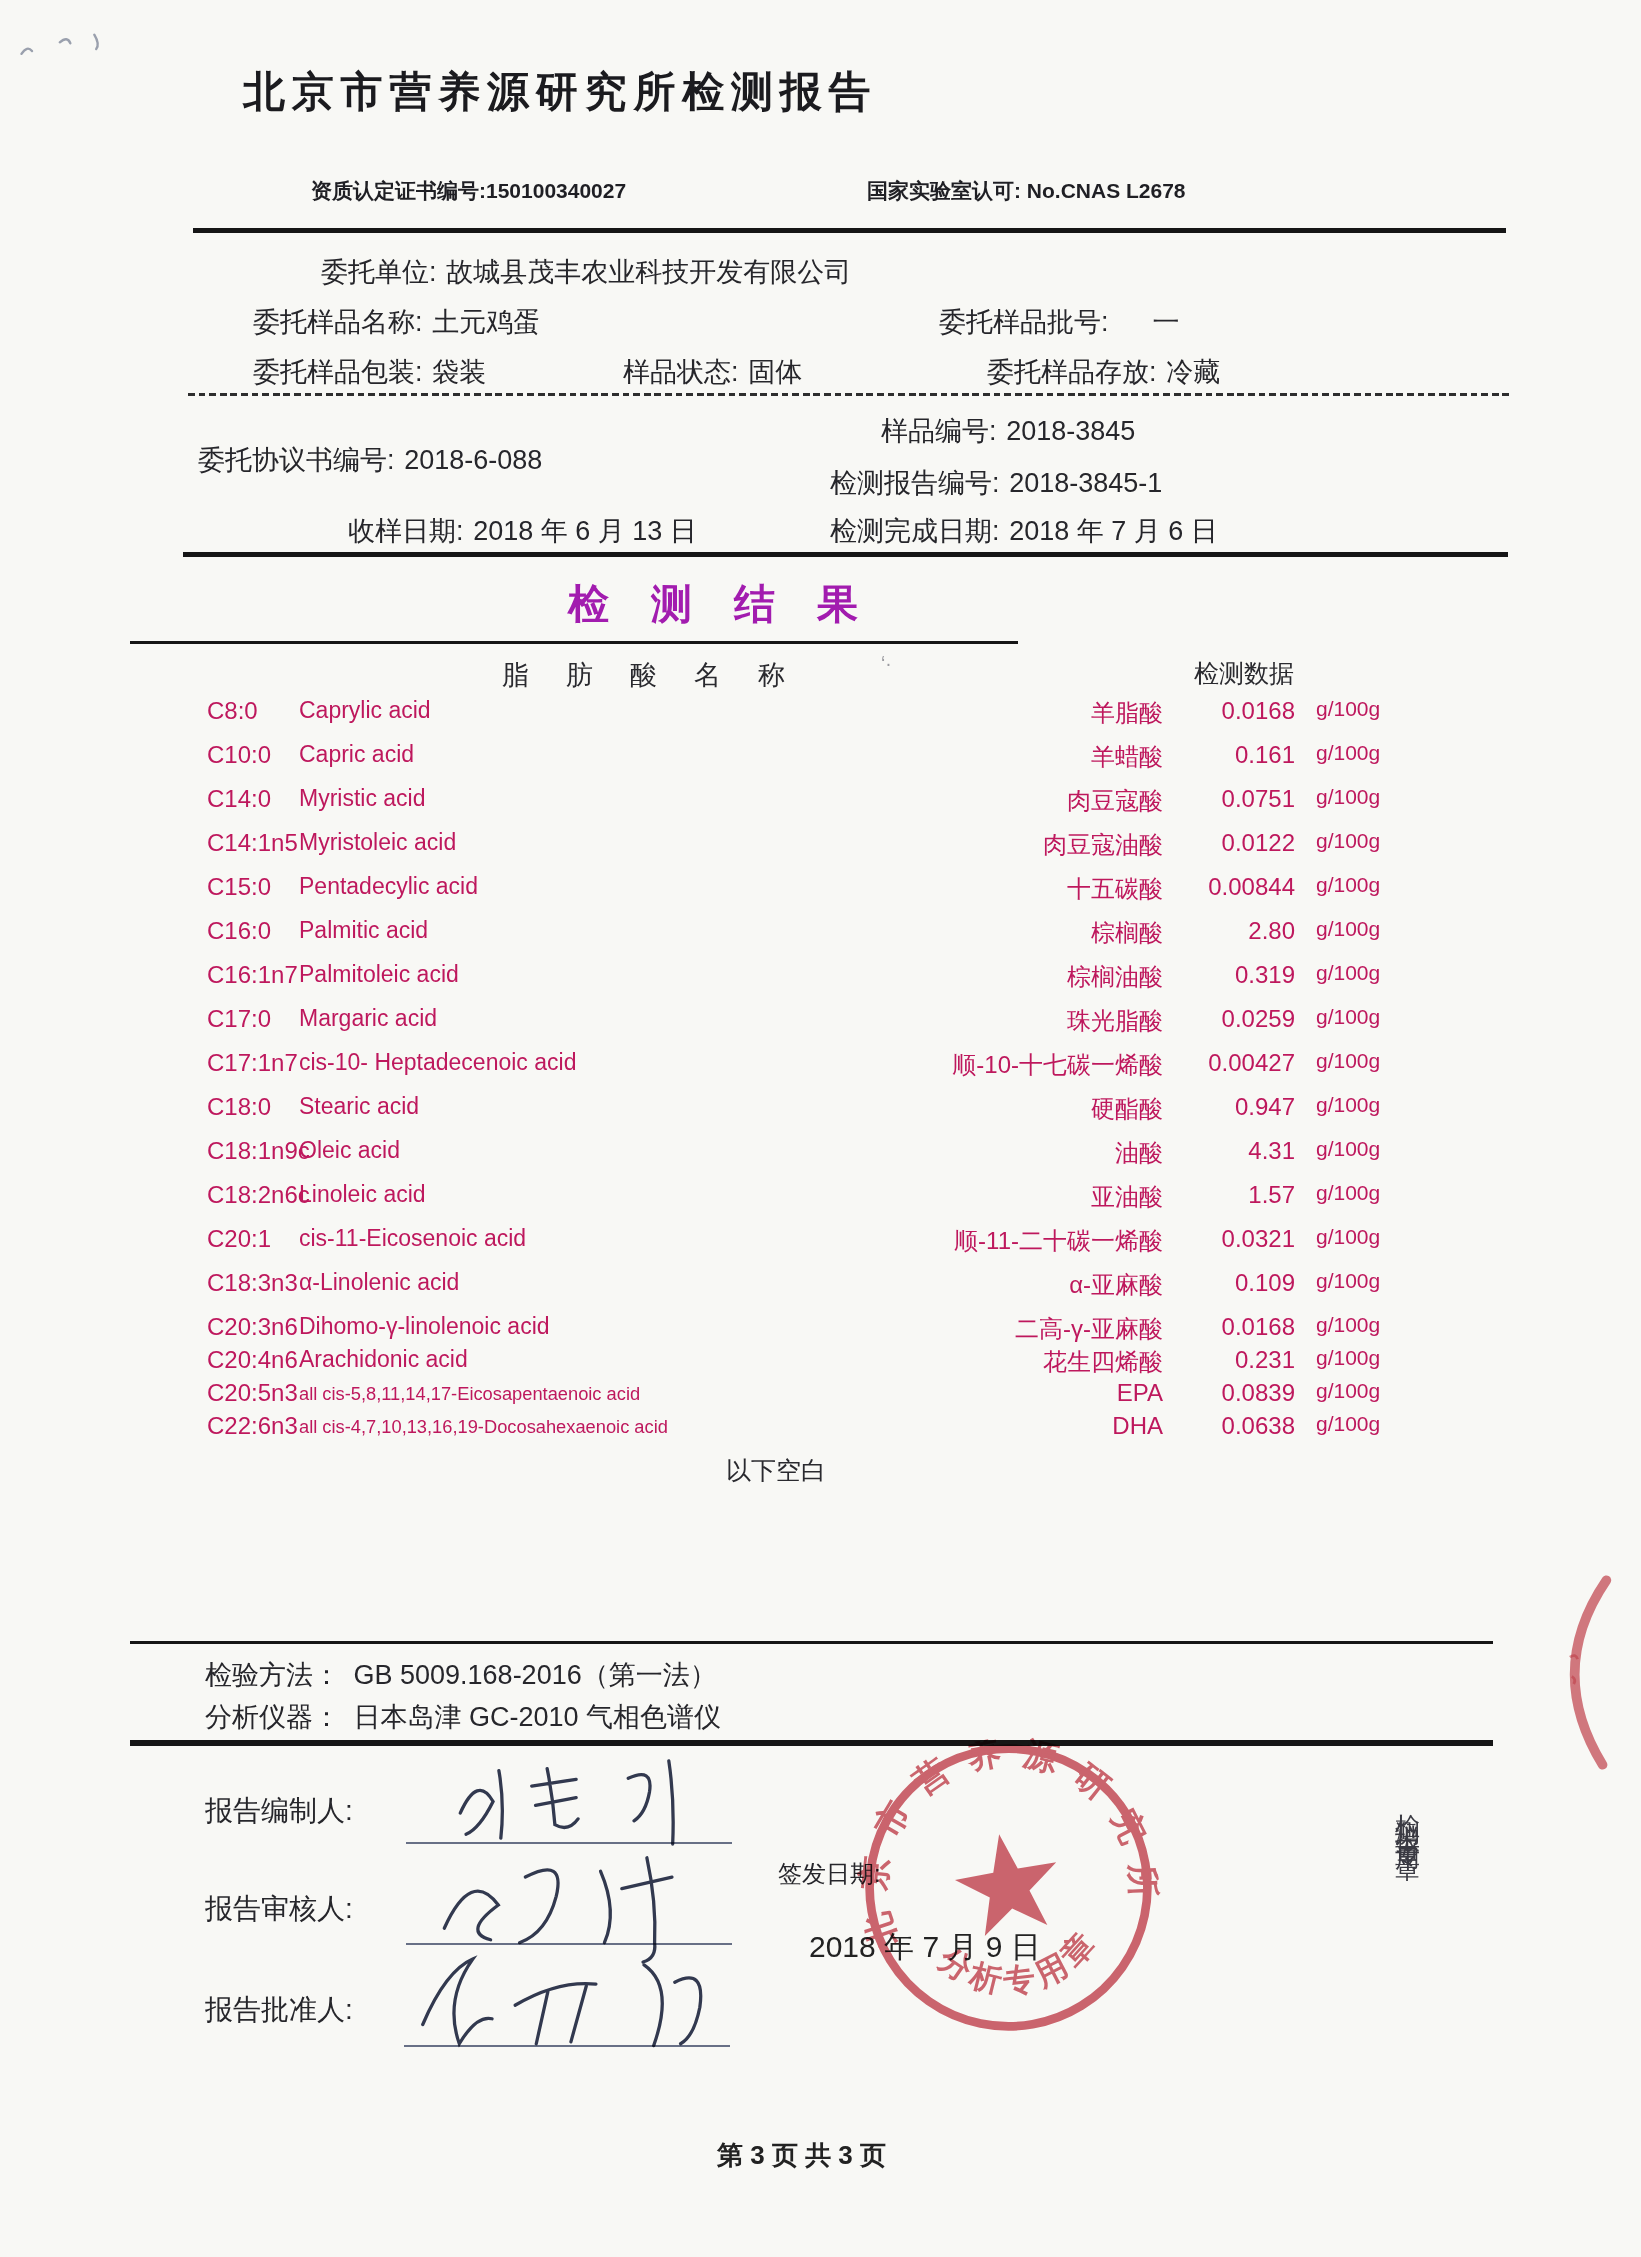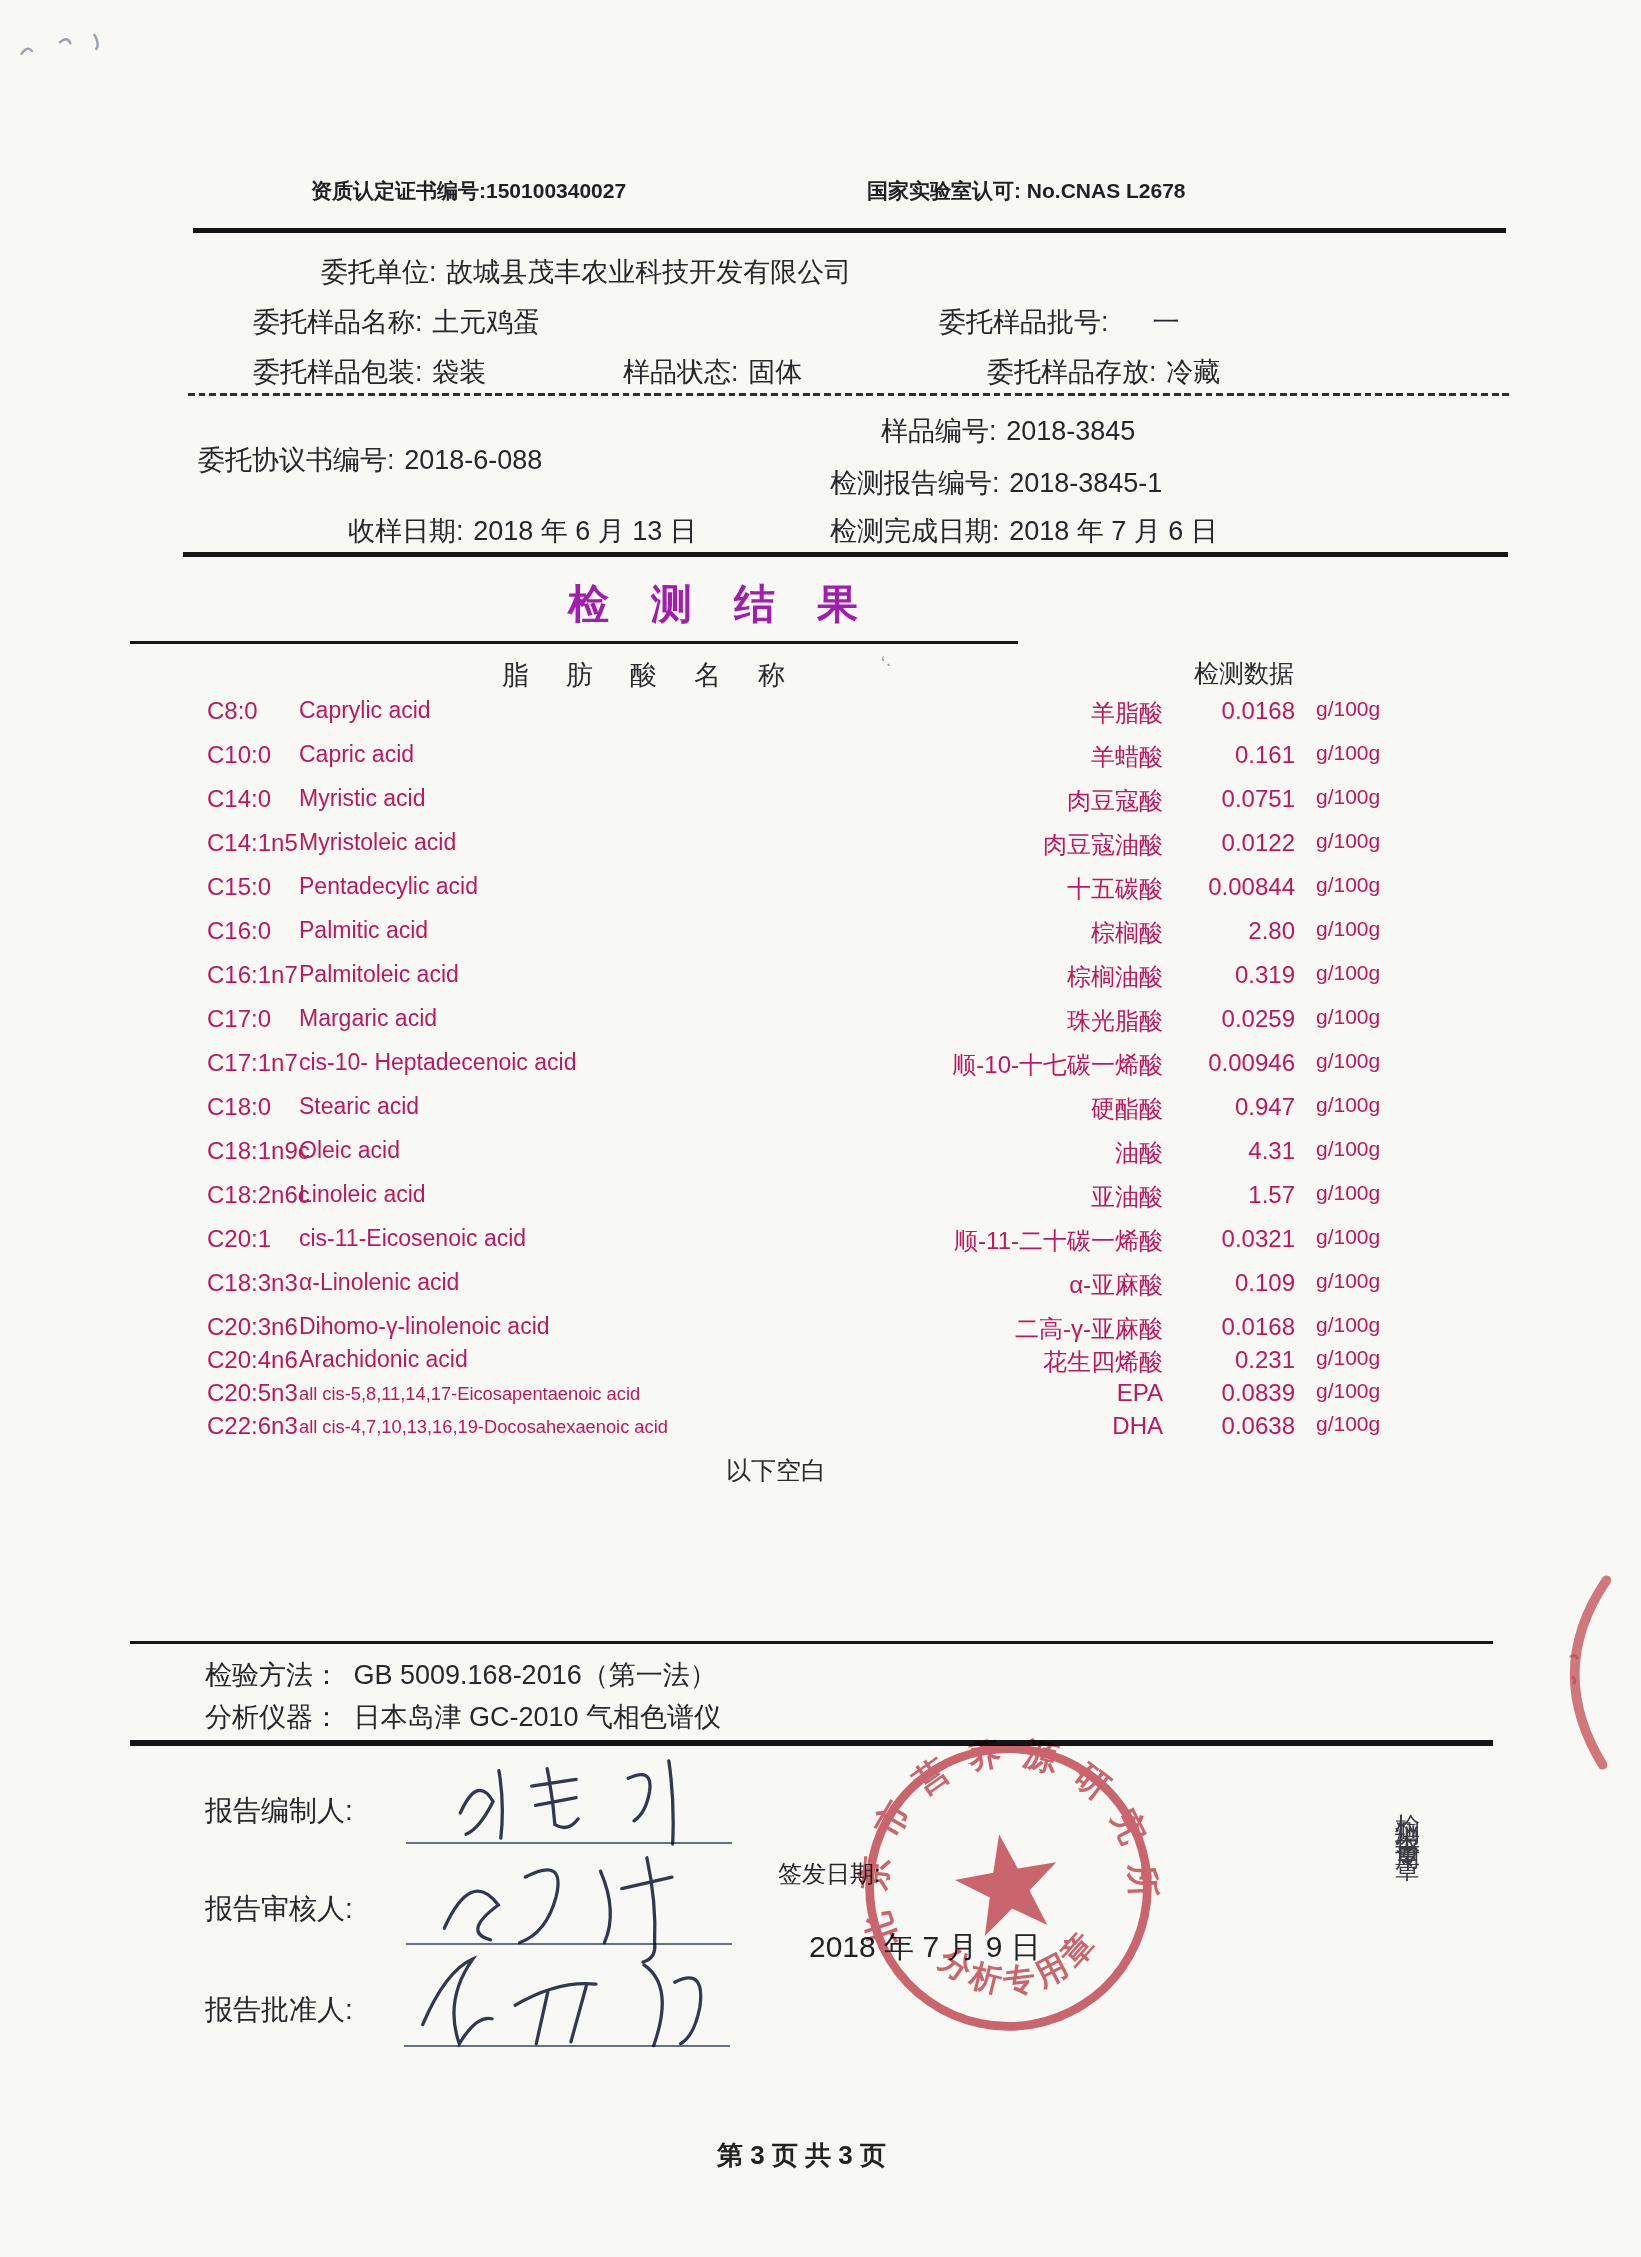--- a/index.html
+++ b/index.html
@@ -53,20 +53,21 @@
 <body>
 
 <div class="page">
 
   <svg class="abs" style="left:14.5px;top:27px" width="126" height="46" viewBox="0 0 130 48">
     <path d="M6,28 q6,-9 11,-3" stroke="#9aa0ad" stroke-width="2.5" fill="none" stroke-linecap="round"></path>
     <path d="M46,16 q8,-7 11,1" stroke="#9aa0ad" stroke-width="2.5" fill="none" stroke-linecap="round"></path>
     <path d="M82,8 q6,10 2,15" stroke="#9aa0ad" stroke-width="2.5" fill="none" stroke-linecap="round"></path>
   </svg>
 
+  <div class="abs title" style="left:243px;top:64px">北京市营养源研究所检测报告</div>
   <div class="abs subtitle" style="left:311px;top:177px">资质认定证书编号:150100340027</div>
   <div class="abs subtitle" style="left:867px;top:177px">国家实验室认可: No.CNAS L2678</div>
   <div class="line" style="left:193px;top:228px;width:1313px;height:4.8px"></div>
 
   <div class="abs info" style="left:321px;top:254px">
     <span>委托单位:</span><span class="v">故城县茂丰农业科技开发有限公司</span>
   </div>
   <div class="abs info" style="left:253px;top:304px">
     <span>委托样品名称:</span><span class="v">土元鸡蛋</span>
   </div>
@@ -164,21 +165,21 @@
         <span class="c-code">C17:0</span>
         <span class="c-en">Margaric acid</span>
         <span class="c-cn">珠光脂酸</span>
         <span class="c-val">0.0259</span>
         <span class="c-unit">g/100g</span>
       </div>
       <div class="trow">
         <span class="c-code">C17:1n7</span>
         <span class="c-en">cis-10- Heptadecenoic acid</span>
         <span class="c-cn">顺-10-十七碳一烯酸</span>
-        <span class="c-val">0.00946</span>
+        <span class="c-val">0.00427</span>
         <span class="c-unit">g/100g</span>
       </div>
       <div class="trow">
         <span class="c-code">C18:0</span>
         <span class="c-en">Stearic acid</span>
         <span class="c-cn">硬酯酸</span>
         <span class="c-val">0.947</span>
         <span class="c-unit">g/100g</span>
       </div>
       <div class="trow">

